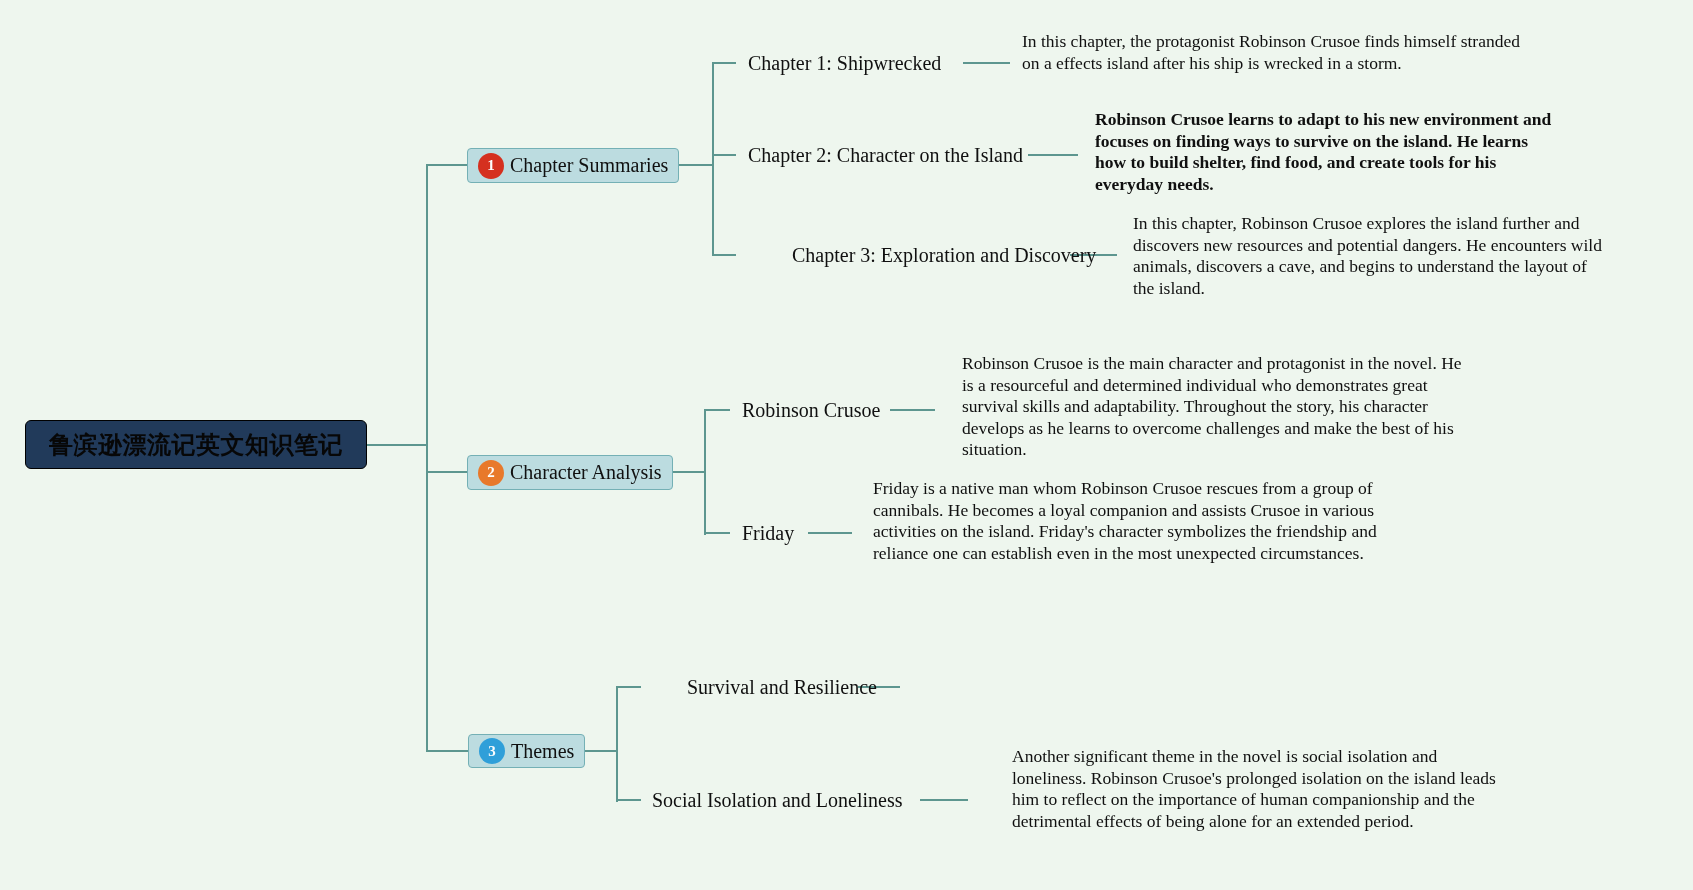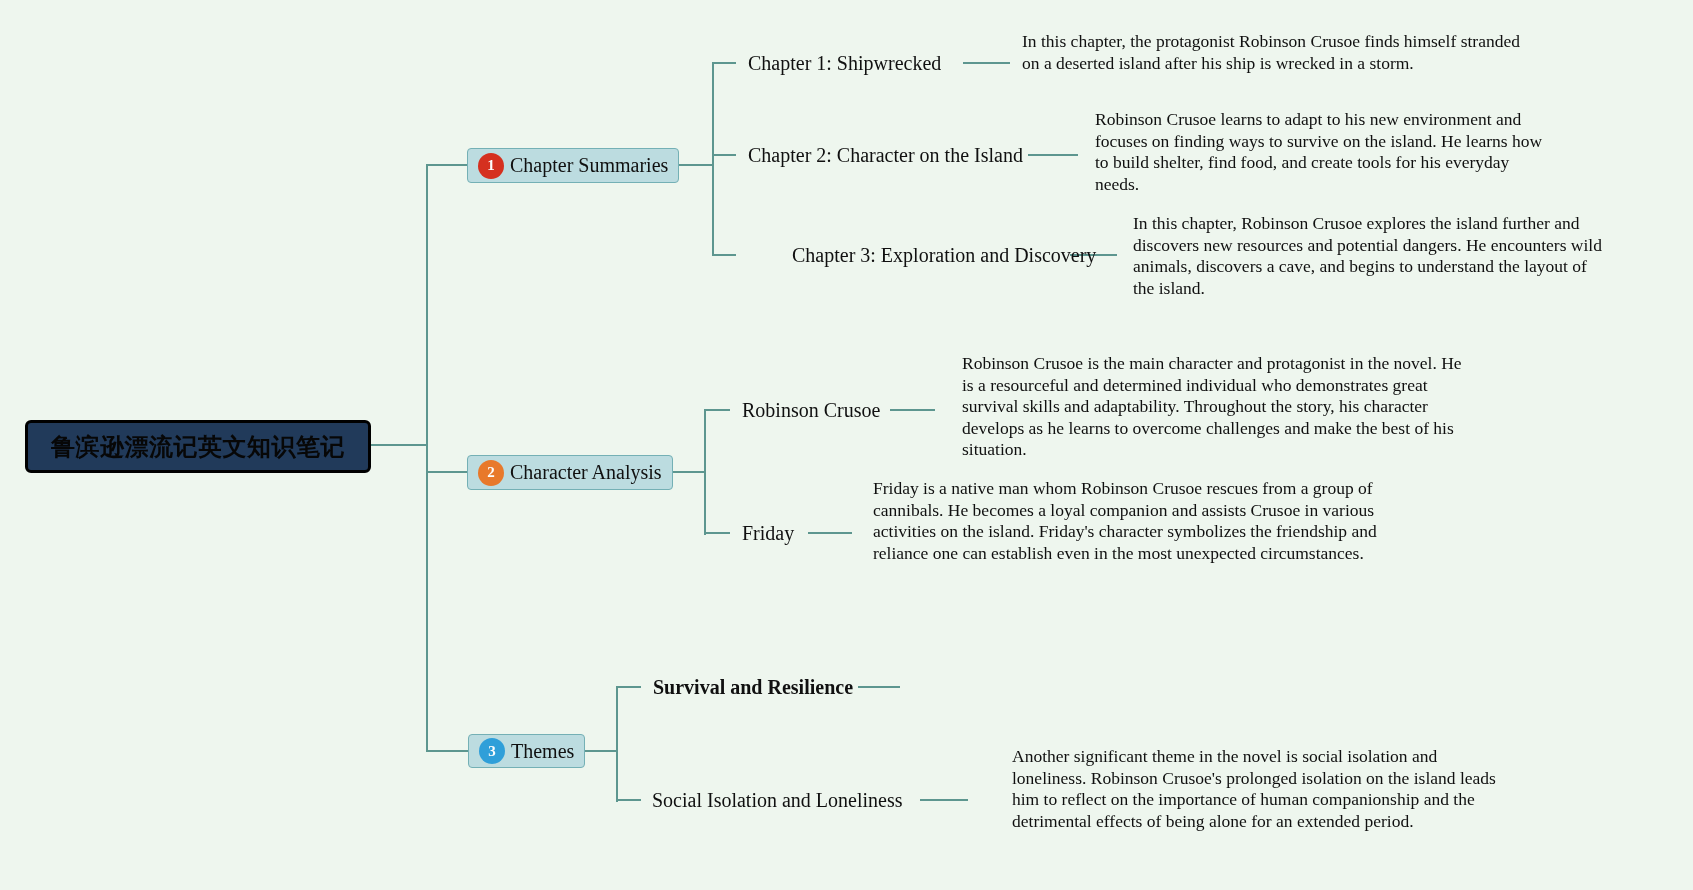--- a/index.html
+++ b/index.html
@@ -5,21 +5,21 @@
   html,body{margin:0;padding:0;}
   body{background:#eef6ee;font-family:"Liberation Serif",serif;}
   #canvas{position:relative;width:1693px;height:890px;background:#eef6ee;overflow:hidden;}
 
   .line{position:absolute;background:#5d968f;z-index:0;}
   .hline{height:2px;}
   .vline{width:2px;}
 
   .root-node{
     position:absolute;left:25px;top:420px;width:340px;height:47px;
-    background:#213a5a;border:3px solid #000000;border-radius:6px;
+    background:#213a5a;border:1px solid #000000;border-radius:6px;
     display:flex;align-items:center;justify-content:center;
     font-family:"DejaVu Sans",sans-serif;font-weight:bold;font-size:24px;color:#070707;
     z-index:2;letter-spacing:0.5px;
   }
 
   .branch-box{
     position:absolute;height:35px;box-sizing:border-box;
     background:#bcdce0;border:1.5px solid #74b0b5;border-radius:4px;
     display:flex;align-items:center;gap:6px;padding:0 10px;
     font-size:20px;color:#101010;z-index:2;white-space:nowrap;
@@ -75,42 +75,42 @@
   <div class="line hline" style="left:920px;top:799px;width:48px;"></div>
 
   <div class="root-node">鲁滨逊漂流记英文知识笔记</div>
 
   <div class="branch-box" style="left:467px;top:148px;">
     <span class="badge" style="background: rgb(213, 48, 31);">1</span>
     <span>Chapter Summaries</span>
   </div>
 
   <div class="leaf-label" style="left:748px;top:63px;">Chapter 1: Shipwrecked</div>
-  <div class="note" style="left:1022px;top:31px;width:505px;">In this chapter, the protagonist Robinson Crusoe finds himself stranded on a deserted island after his ship is wrecked in a storm.</div>
+  <div class="note" style="left:1022px;top:31px;width:505px;">In this chapter, the protagonist Robinson Crusoe finds himself stranded on a effects island after his ship is wrecked in a storm.</div>
 
   <div class="leaf-label" style="left:748px;top:155px;">Chapter 2: Character on the Island</div>
-  <div class="note" style="left:1095px;top:109px;width:462px;">Robinson Crusoe learns to adapt to his new environment and focuses on finding ways to survive on the island. He learns how to build shelter, find food, and create tools for his everyday needs.</div>
+  <div class="note" style="left:1095px;top:109px;width:462px;font-weight:bold;">Robinson Crusoe learns to adapt to his new environment and focuses on finding ways to survive on the island. He learns how to build shelter, find food, and create tools for his everyday needs.</div>
 
   <div class="leaf-label" style="left:748px;top:255px;margin-left:44px;">Chapter 3: Exploration and Discovery</div>
   <div class="note" style="left:1133px;top:213px;width:475px;">In this chapter, Robinson Crusoe explores the island further and discovers new resources and potential dangers. He encounters wild animals, discovers a cave, and begins to understand the layout of the island.</div>
 
   <div class="branch-box" style="left:467px;top:455px;">
     <span class="badge" style="background: rgb(232, 121, 43);">2</span>
     <span>Character Analysis</span>
   </div>
 
   <div class="leaf-label" style="left:742px;top:410px;">Robinson Crusoe</div>
   <div class="note" style="left:962px;top:353px;width:500px;">Robinson Crusoe is the main character and protagonist in the novel. He is a resourceful and determined individual who demonstrates great survival skills and adaptability. Throughout the story, his character develops as he learns to overcome challenges and make the best of his situation.</div>
 
   <div class="leaf-label" style="left:742px;top:533px;">Friday</div>
   <div class="note" style="left:873px;top:478px;width:508px;">Friday is a native man whom Robinson Crusoe rescues from a group of cannibals. He becomes a loyal companion and assists Crusoe in various activities on the island. Friday's character symbolizes the friendship and reliance one can establish even in the most unexpected circumstances.</div>
 
   <div class="branch-box" style="left:468px;top:734px;height:34px;">
     <span class="badge" style="background: rgb(47, 159, 217);">3</span>
     <span>Themes</span>
   </div>
 
-  <div class="leaf-label" style="left:653px;top:687px;font-weight:bold;">Survival and Resilience</div>
+  <div class="leaf-label" style="left:687px;top:687px;">Survival and Resilience</div>
 
   <div class="leaf-label" style="left:652px;top:800px;">Social Isolation and Loneliness</div>
   <div class="note" style="left:1012px;top:746px;width:500px;">Another significant theme in the novel is social isolation and loneliness. Robinson Crusoe's prolonged isolation on the island leads him to reflect on the importance of human companionship and the detrimental effects of being alone for an extended period.</div>
 
 </div>
 
 </body></html>

